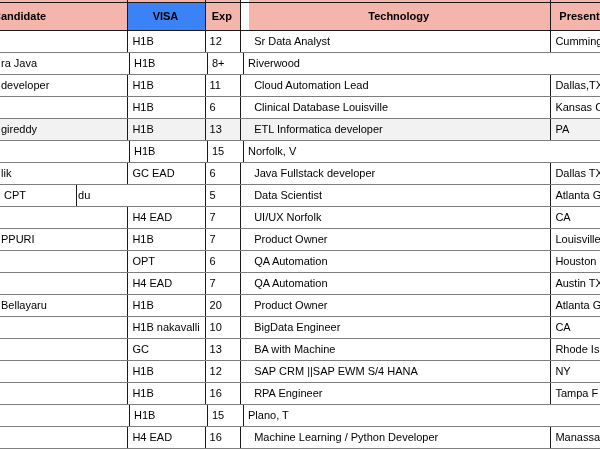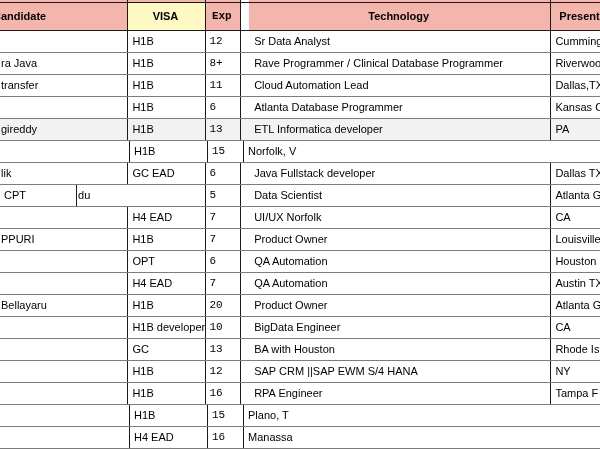--- a/index.html
+++ b/index.html
@@ -16,21 +16,21 @@
   .row.highlight{background:#f2f2f2;}
   .cell{
     box-sizing:border-box;
     border-right:1px solid #1a1a1a;
     overflow:hidden;white-space:nowrap;
     font-size:11px;line-height:21px;
     padding:0 2px 0 4px;
   }
   .c0{width:130px;padding-left:1px;}
   .c1{width:78px;}
-  .c2{width:36px;font-family:Liberation Mono, monospace;}
+  .c2{width:36px;}
   .c3{width:306px;padding-left:5px;margin-left:8px;}
   .c4{width:116px;border-right:none;}
   
   .sliver{height:2px;border-bottom:1px solid #1a1a1a;display:flex;}
   .sliver .cell{height:2px;padding:0;}
   .row.header{height:27px;border-bottom:1px solid #1a1a1a;font-weight:bold;}
   .row.header .cell{line-height:27px;}
   .row.header .c1,.row.header .c2,.row.header .c3{text-align:center;padding-left:0;}
   .row.header .c0{text-indent:-8px;}
   .row.header .c4{padding-left:8px;}
@@ -44,56 +44,55 @@
     <div class="sliver">
       <div class="cell c0 hdr-bg" style="background: rgb(244, 181, 172);"></div>
       <div class="cell c1 hdr-bg" style="background: rgb(244, 181, 172);"></div>
       <div class="cell c2 hdr-bg" style="background: rgb(244, 181, 172);"></div>
       <div class="cell c3 hdr-bg" style="background: rgb(244, 181, 172);"></div>
       <div class="cell c4 hdr-bg" style="background: rgb(244, 181, 172);"></div>
     </div>
 
     <div class="row header">
       <div class="cell c0 hdr-bg" style="background: rgb(244, 181, 172);">Candidate</div>
-      <div class="cell c1 hdr-bg" style="background: #fef9c3;">VISA</div>
+      <div class="cell c1 hdr-bg" style="background: #3b82f6;">VISA</div>
       <div class="cell c2 hdr-bg" style="background: rgb(244, 181, 172);">Exp</div>
       <div class="cell c3 hdr-bg" style="background: rgb(244, 181, 172);">Technology</div>
       <div class="cell c4 hdr-bg" style="background: rgb(244, 181, 172);">Present</div>
     </div>
 
     <div id="table-body">
   <div class="row">
     <div class="cell c0"></div>
     <div class="cell c1">H1B</div>
     <div class="cell c2">12</div>
     <div class="cell c3">Sr Data Analyst</div>
     <div class="cell c4">Cumming</div>
   </div>
 
   <div class="row">
     <div class="cell c0">ra Java</div>
     <div class="cell c1">H1B</div>
     <div class="cell c2">8+</div>
-    <div class="cell c3">Rave Programmer / Clinical Database Programmer</div>
     <div class="cell c4">Riverwood</div>
   </div>
 
   <div class="row">
-    <div class="cell c0">transfer</div>
+    <div class="cell c0">developer</div>
     <div class="cell c1">H1B</div>
     <div class="cell c2">11</div>
     <div class="cell c3">Cloud Automation Lead</div>
     <div class="cell c4">Dallas,TX</div>
   </div>
 
   <div class="row">
     <div class="cell c0"></div>
     <div class="cell c1">H1B</div>
     <div class="cell c2">6</div>
-    <div class="cell c3">Atlanta Database Programmer</div>
+    <div class="cell c3">Clinical Database Louisville</div>
     <div class="cell c4">Kansas C</div>
   </div>
 
   <div class="row highlight" style="background: rgb(242, 242, 242);">
     <div class="cell c0">gireddy</div>
     <div class="cell c1">H1B</div>
     <div class="cell c2">13</div>
     <div class="cell c3">ETL Informatica developer</div>
     <div class="cell c4">PA</div>
   </div>
@@ -156,31 +155,31 @@
   <div class="row">
     <div class="cell c0">Bellayaru</div>
     <div class="cell c1">H1B</div>
     <div class="cell c2">20</div>
     <div class="cell c3">Product Owner</div>
     <div class="cell c4">Atlanta G</div>
   </div>
 
   <div class="row">
     <div class="cell c0"></div>
-    <div class="cell c1">H1B developer</div>
+    <div class="cell c1">H1B nakavalli</div>
     <div class="cell c2">10</div>
     <div class="cell c3">BigData Engineer</div>
     <div class="cell c4">CA</div>
   </div>
 
   <div class="row">
     <div class="cell c0"></div>
     <div class="cell c1">GC</div>
     <div class="cell c2">13</div>
-    <div class="cell c3">BA with Houston</div>
+    <div class="cell c3">BA with Machine</div>
     <div class="cell c4">Rhode Is</div>
   </div>
 
   <div class="row">
     <div class="cell c0"></div>
     <div class="cell c1">H1B</div>
     <div class="cell c2">12</div>
     <div class="cell c3">SAP CRM ||SAP EWM S/4 HANA</div>
     <div class="cell c4">NY</div>
   </div>
@@ -197,18 +196,19 @@
     <div class="cell c0"></div>
     <div class="cell c1">H1B</div>
     <div class="cell c2">15</div>
     <div class="cell c4">Plano, T</div>
   </div>
 
   <div class="row">
     <div class="cell c0"></div>
     <div class="cell c1">H4 EAD</div>
     <div class="cell c2">16</div>
+    <div class="cell c3">Machine Learning / Python Developer</div>
     <div class="cell c4">Manassa</div>
   </div>
 </div>
 
   </div>
 </div>
 
 </body></html>

